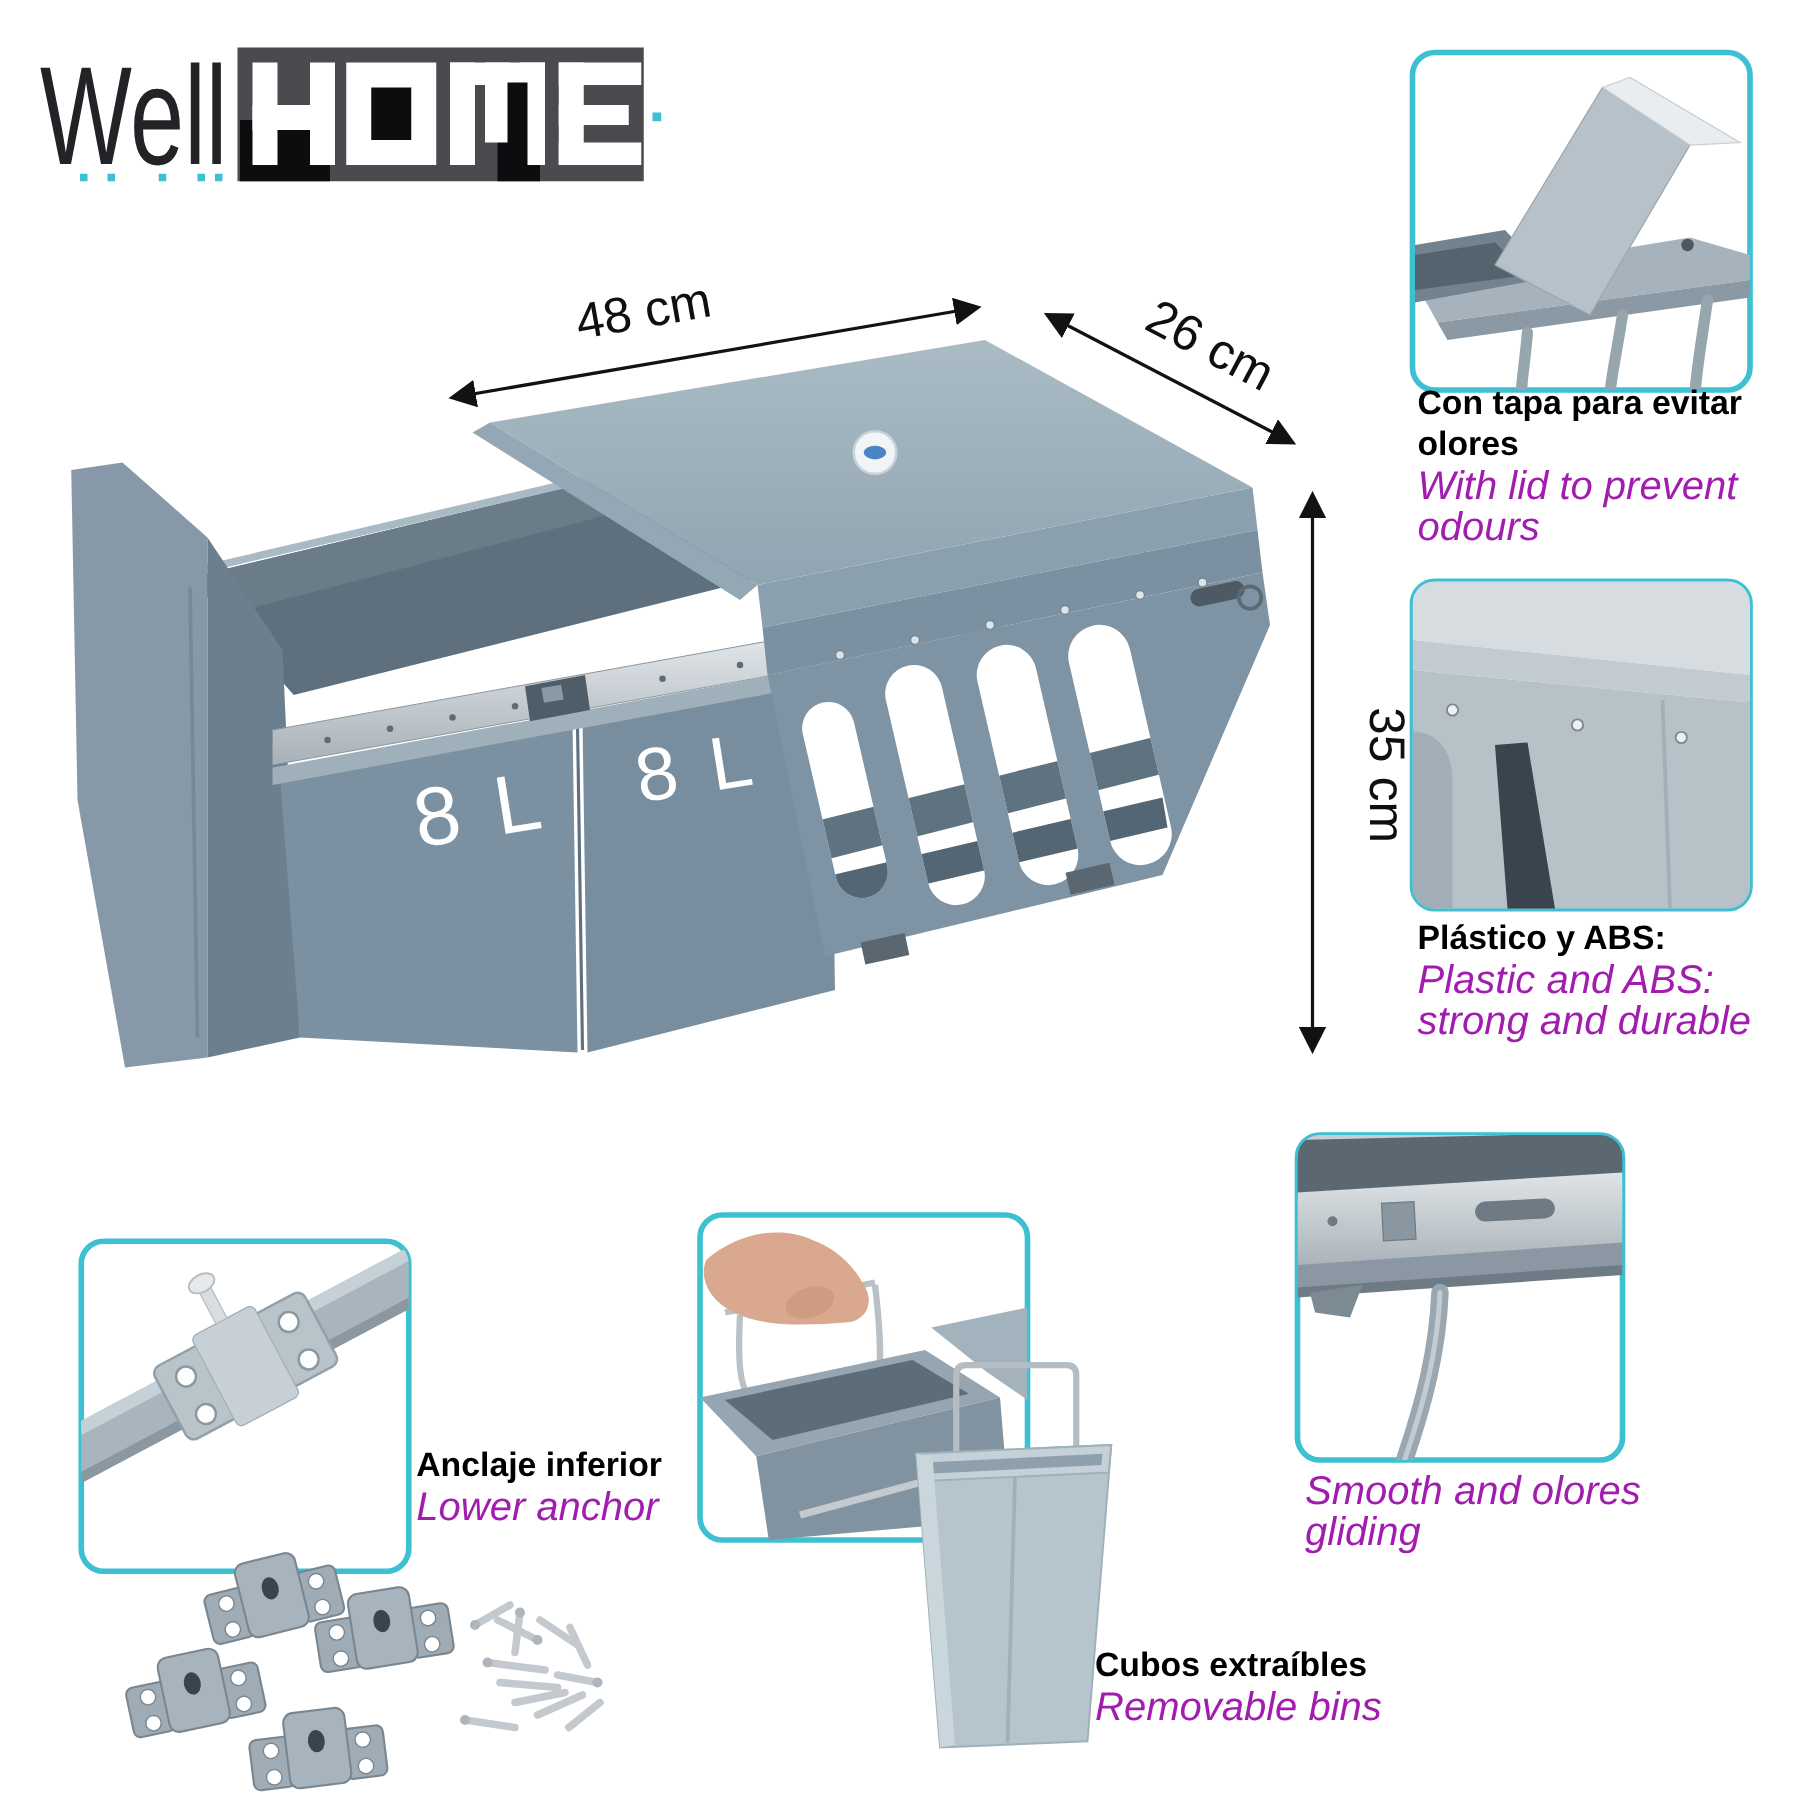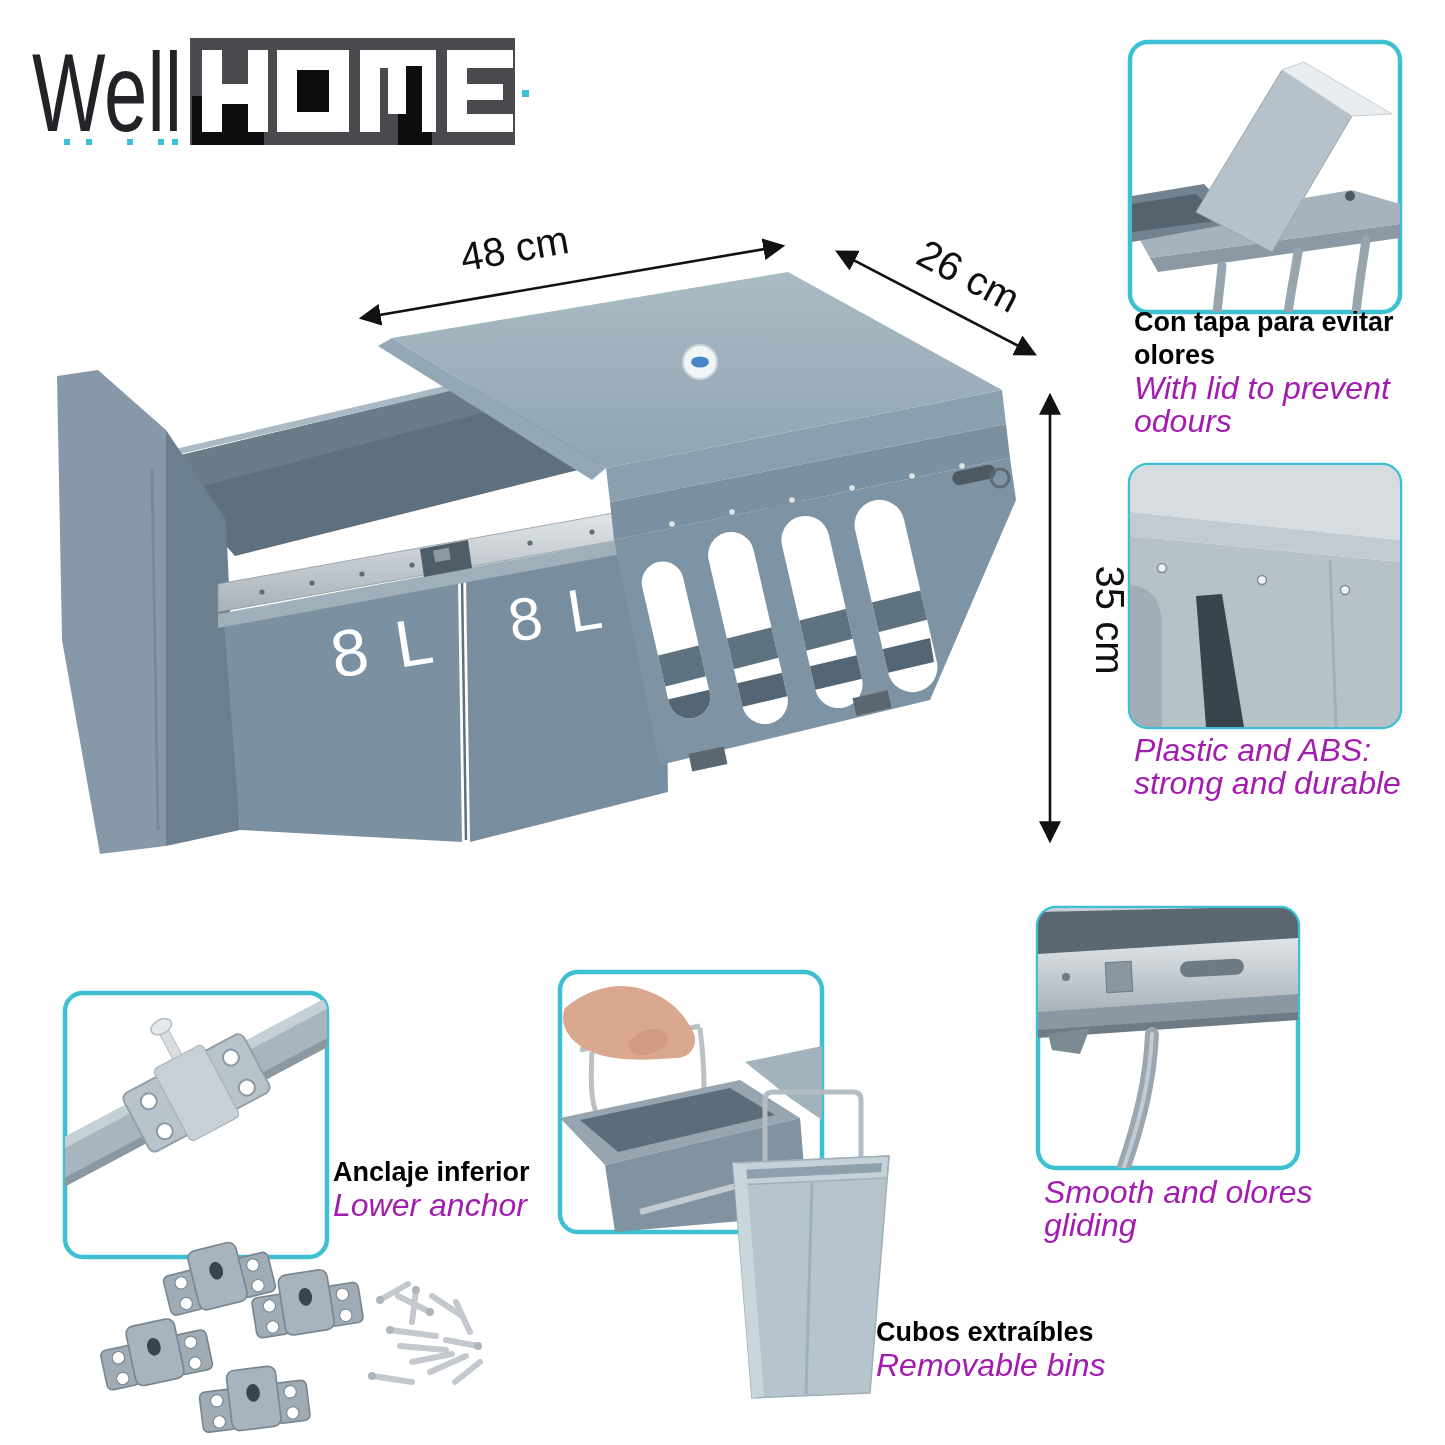--- a/index.html
+++ b/index.html
@@ -293,20 +293,21 @@
 </svg>
 
 <div class="feat" style="left:1134px;top:306px;width:300px">
   <div class="es">Con tapa para evitar</div>
   <div class="es">olores</div>
   <div class="en">With lid to prevent</div>
   <div class="en">odours</div>
 </div>
 
 <div class="feat" style="left:1134px;top:734px;width:310px">
+  <div class="es">Plástico y ABS:</div>
   <div class="en">Plastic and ABS:</div>
   <div class="en">strong and durable</div>
 </div>
 
 <div class="feat" style="left:1044px;top:1176px;width:300px">
   <div class="en">Smooth and olores</div>
   <div class="en">gliding</div>
 </div>
 
 <div class="feat" style="left:333px;top:1156px;width:260px">

